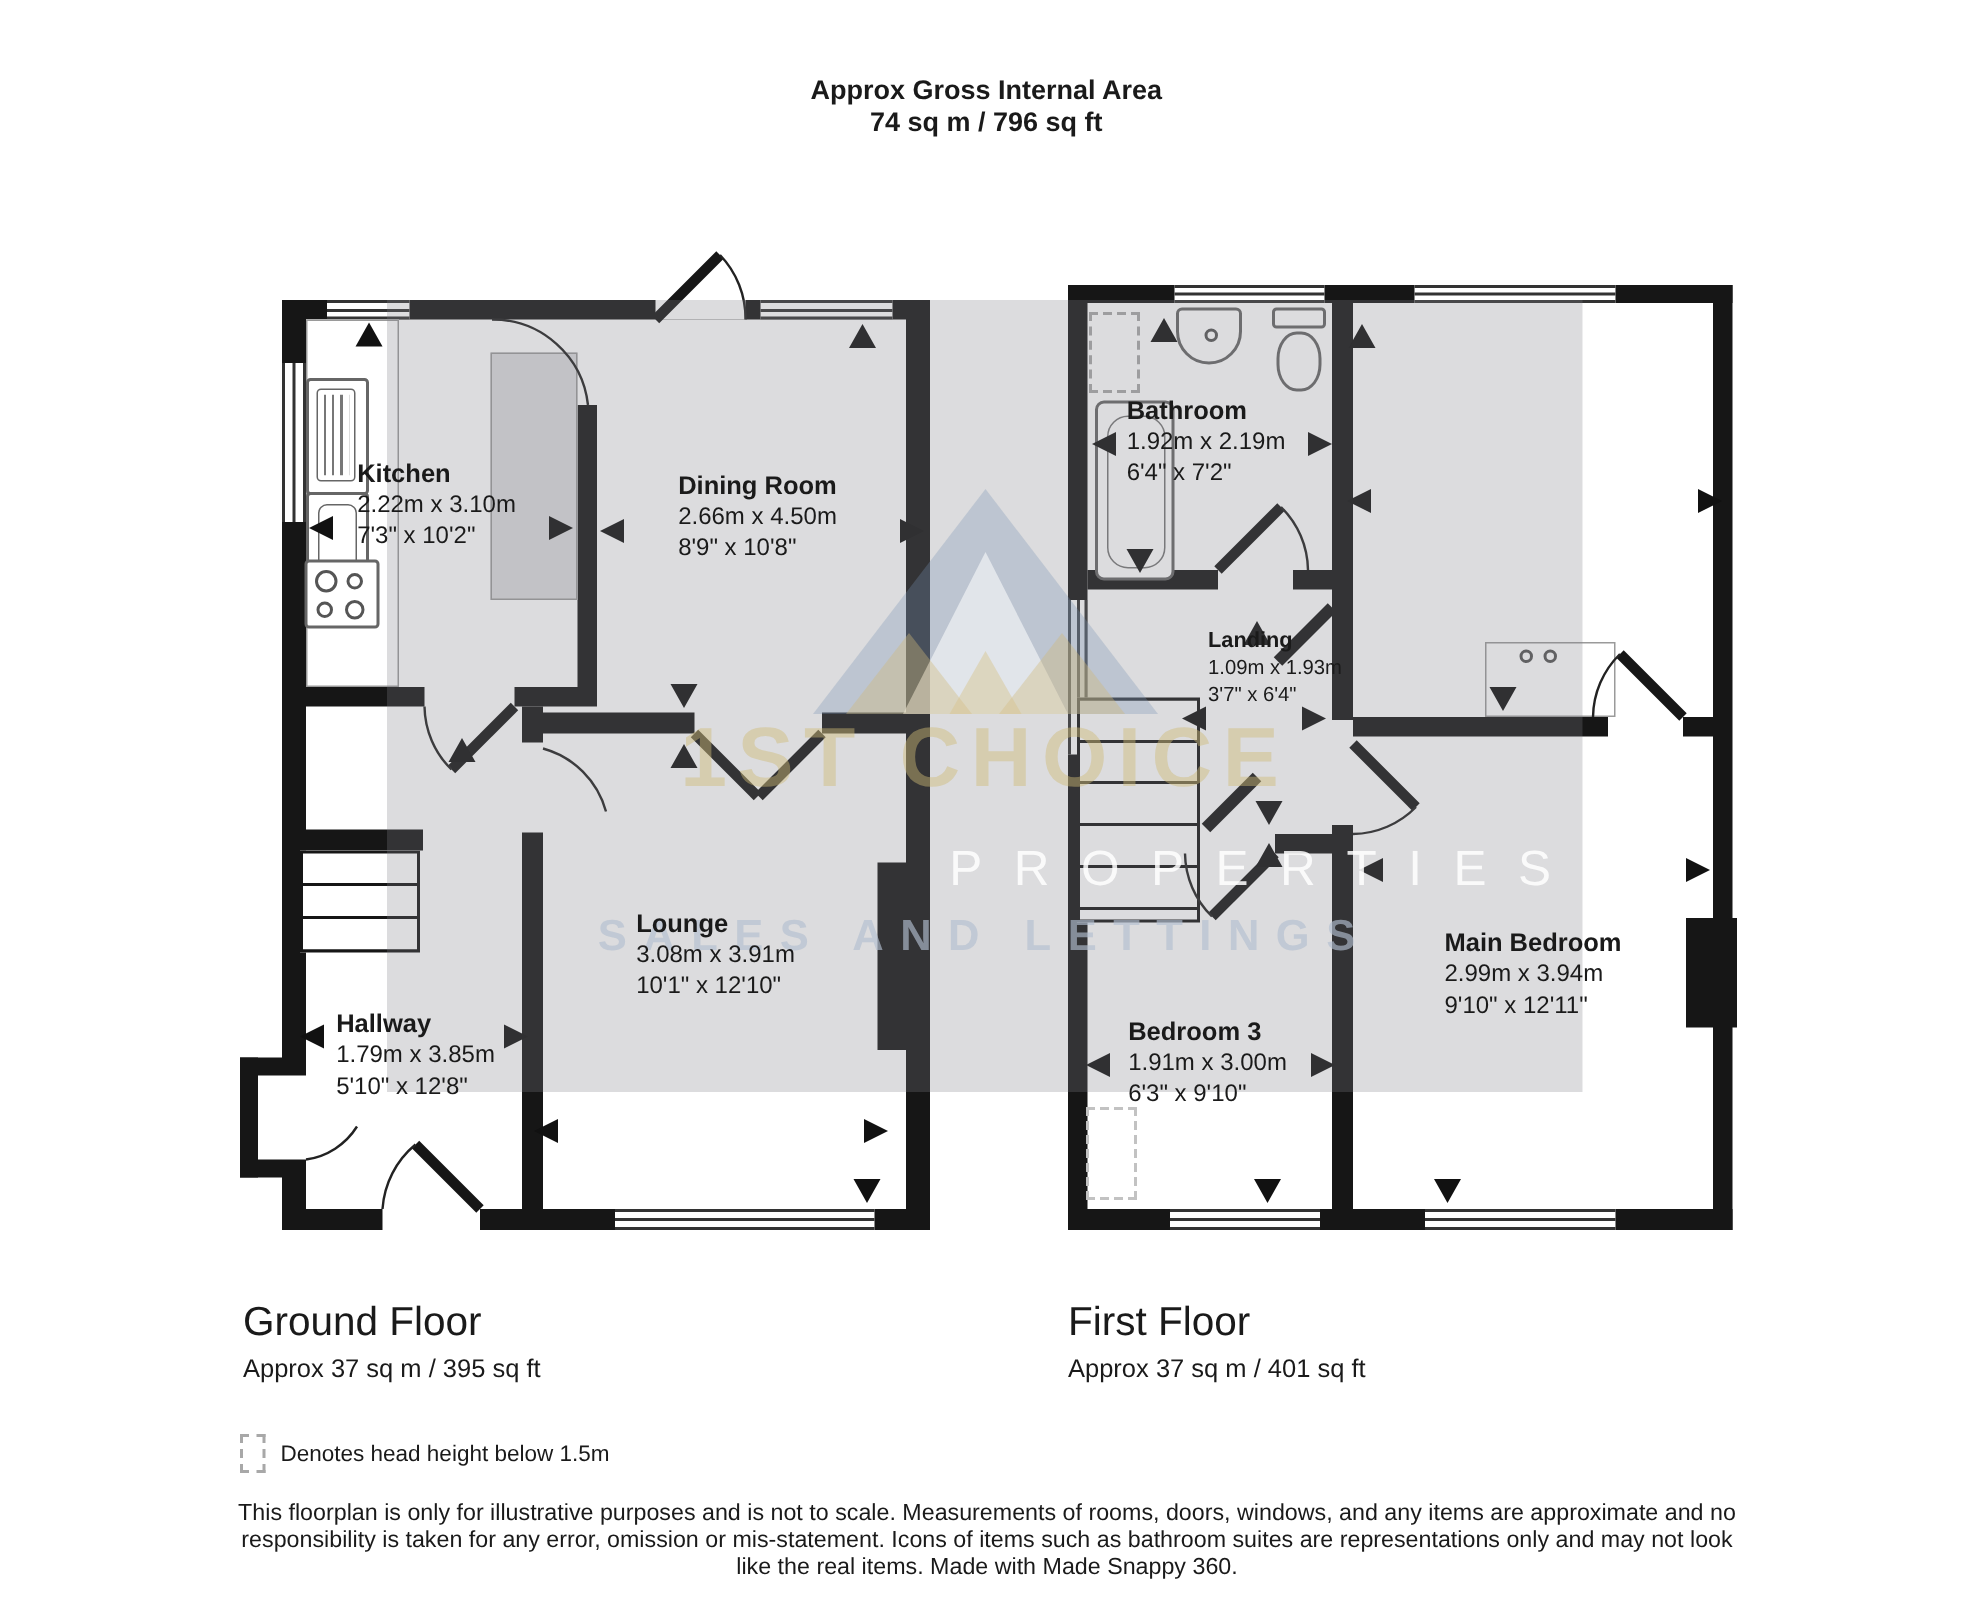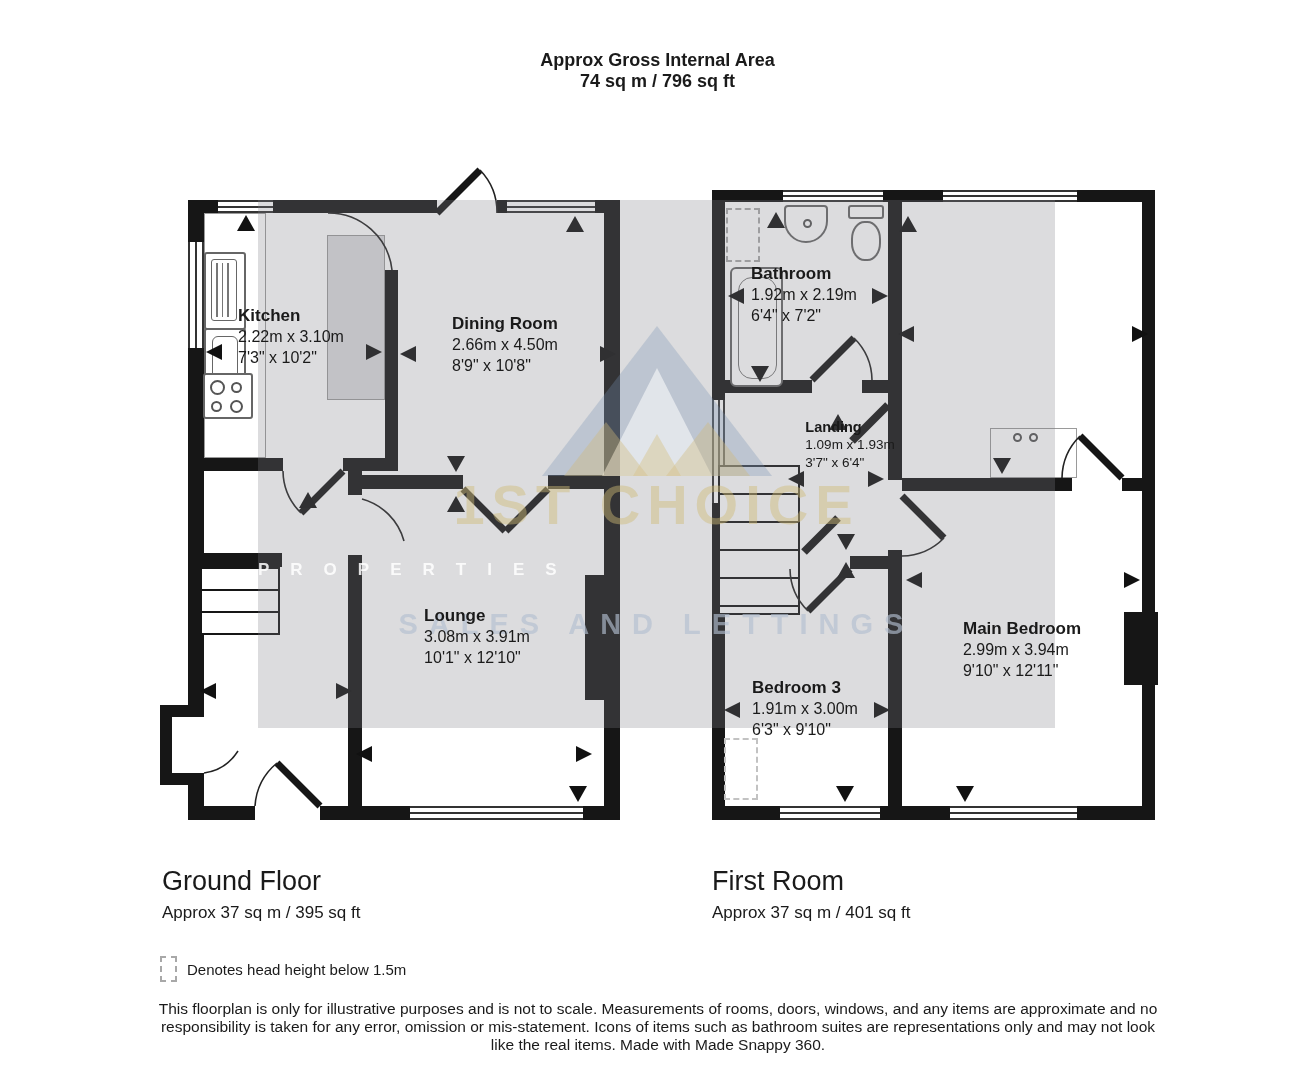--- a/index.html
+++ b/index.html
@@ -42,22 +42,22 @@
   .floor-name{position:absolute;font-size:27px;z-index:6;}
   .floor-area{position:absolute;font-size:17px;font-weight:normal;z-index:6;}
   .legend-text{position:absolute;font-size:15px;z-index:6;}
   .disclaimer{position:absolute;left:158px;width:1000px;text-align:center;
     font-size:15.5px;line-height:18px;z-index:6;}
   
   .overlay{position:absolute;left:258px;top:200px;width:797px;height:528px;
     background:rgba(128,131,138,0.28);z-index:5;}
   .wm-line1{position:absolute;top:272px;left:0;width:100%;text-align:center;
     font-size:56px;font-weight:bold;letter-spacing:7px;color:rgba(206,186,118,0.45);white-space:nowrap;}
-  .wm-line2{position:absolute;top:360px;left:0;width:100%;text-align:left;
-    font-size:17px;font-weight:bold;letter-spacing:21px;color:rgba(255,255,255,0.85);white-space:nowrap;}
+  .wm-line2{position:absolute;top:360px;left:0;width:100%;text-align:right;
+    font-size:33px;font-weight:normal;letter-spacing:21px;color:rgba(255,255,255,0.85);white-space:nowrap;}
   .wm-line3{position:absolute;top:408px;left:0;width:100%;text-align:center;
     font-size:29px;font-weight:bold;letter-spacing:11px;color:rgba(178,190,208,0.65);white-space:nowrap;}
   .wm-logo{position:absolute;top:126px;left:50%;transform:translateX(-50%);}
 </style>
 </head>
 <body>
 
 <div class="title" style="top:50px">Approx Gross Internal Area</div>
 <div class="title" style="top:71px">74 sq m / 796 sq ft</div>
 
@@ -152,20 +152,25 @@
   </div>
   <div class="room-label" style="left:317px;top:113px">
     <div class="rname">Dining Room</div>
     <div class="rdim">2.66m x 4.50m</div>
     <div class="rdim">8'9" x 10'8"</div>
   </div>
   <div class="room-label" style="left:289px;top:405px">
     <div class="rname">Lounge</div>
     <div class="rdim">3.08m x 3.91m</div>
     <div class="rdim">10'1" x 12'10"</div>
+  </div>
+  <div class="room-label" style="left:89px;top:472px">
+    <div class="rname">Hallway</div>
+    <div class="rdim">1.79m x 3.85m</div>
+    <div class="rdim">5'10" x 12'8"</div>
   </div>
 </div>
 
 <div class="plan" id="first-plan" style="left:712px;top:190px;width:443px;height:630px">
 
   <div class="w" style="left:0;top:0;width:13px;height:630px"></div>
   <div class="w" style="left:0;top:0;width:443px;height:12px"></div>
   <div class="w" style="left:430px;top:0;width:13px;height:630px"></div>
   <div class="w" style="left:0;top:616px;width:443px;height:14px"></div>
 
@@ -278,19 +283,19 @@
     </svg>
   </div>
   <div class="wm-line1">1ST CHOICE</div>
   <div class="wm-line2">PROPERTIES</div>
   <div class="wm-line3">SALES AND LETTINGS</div>
 </div>
 
 <div class="floor-name" style="left:162px;top:866px">Ground Floor</div>
 <div class="floor-area" style="left:162px;top:903px">Approx 37 sq m / 395 sq ft</div>
 
-<div class="floor-name" style="left:712px;top:866px">First Room</div>
+<div class="floor-name" style="left:712px;top:866px">First Floor</div>
 <div class="floor-area" style="left:712px;top:903px">Approx 37 sq m / 401 sq ft</div>
 
 <div class="dashedbox" style="left:160px;top:956px;width:17px;height:26px;z-index:6"></div>
 <div class="legend-text" style="left:187px;top:961px">Denotes head height below 1.5m</div>
 
 <div class="disclaimer" style="top:1000px">This floorplan is only for illustrative purposes and is not to scale. Measurements of rooms, doors, windows, and any items are approximate and no responsibility is taken for any error, omission or mis-statement. Icons of items such as bathroom suites are representations only and may not look like the real items. Made with Made Snappy 360.</div>
 
 </body></html>

